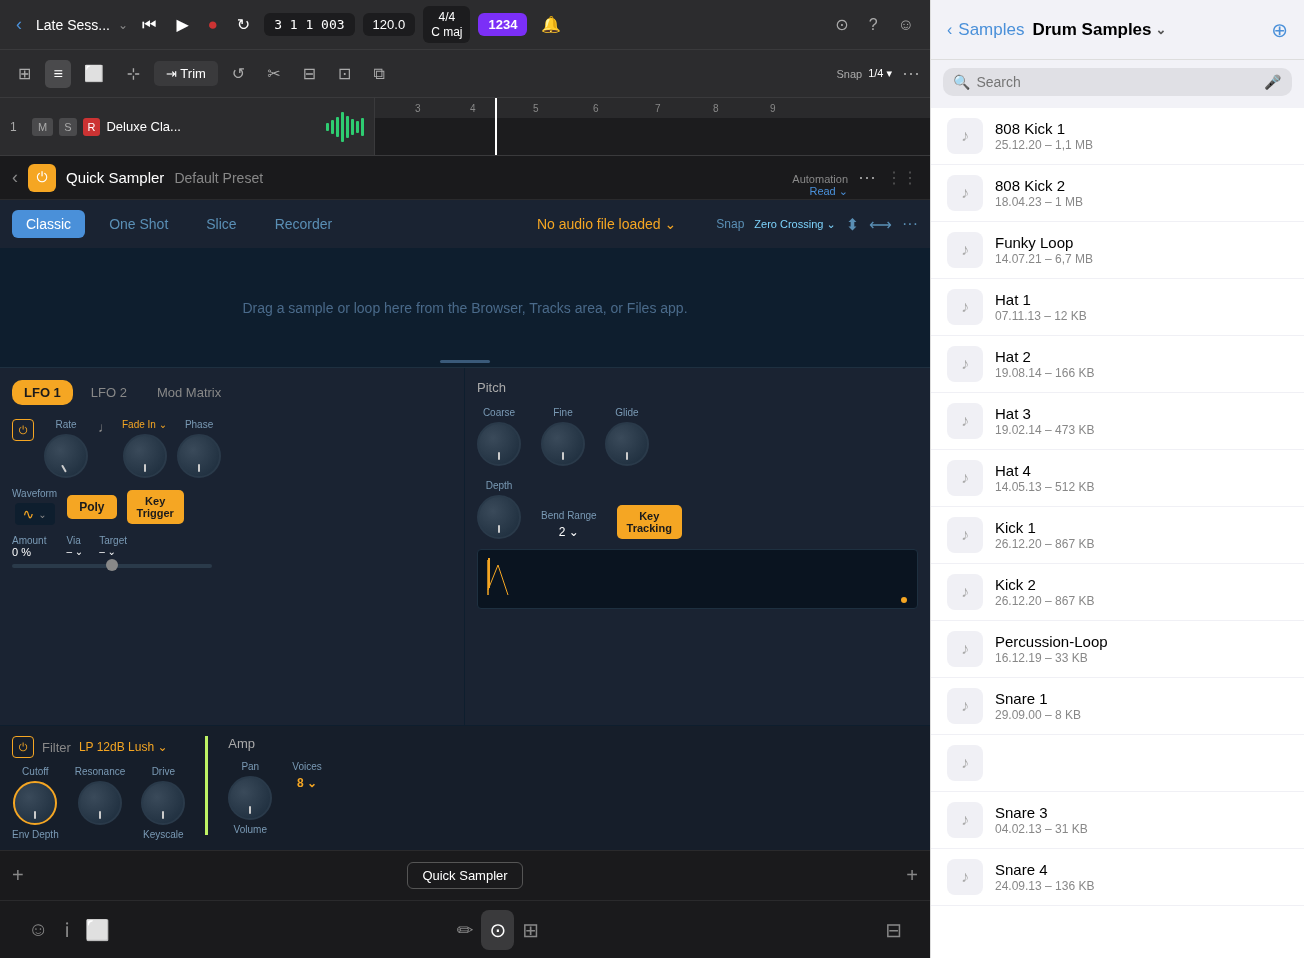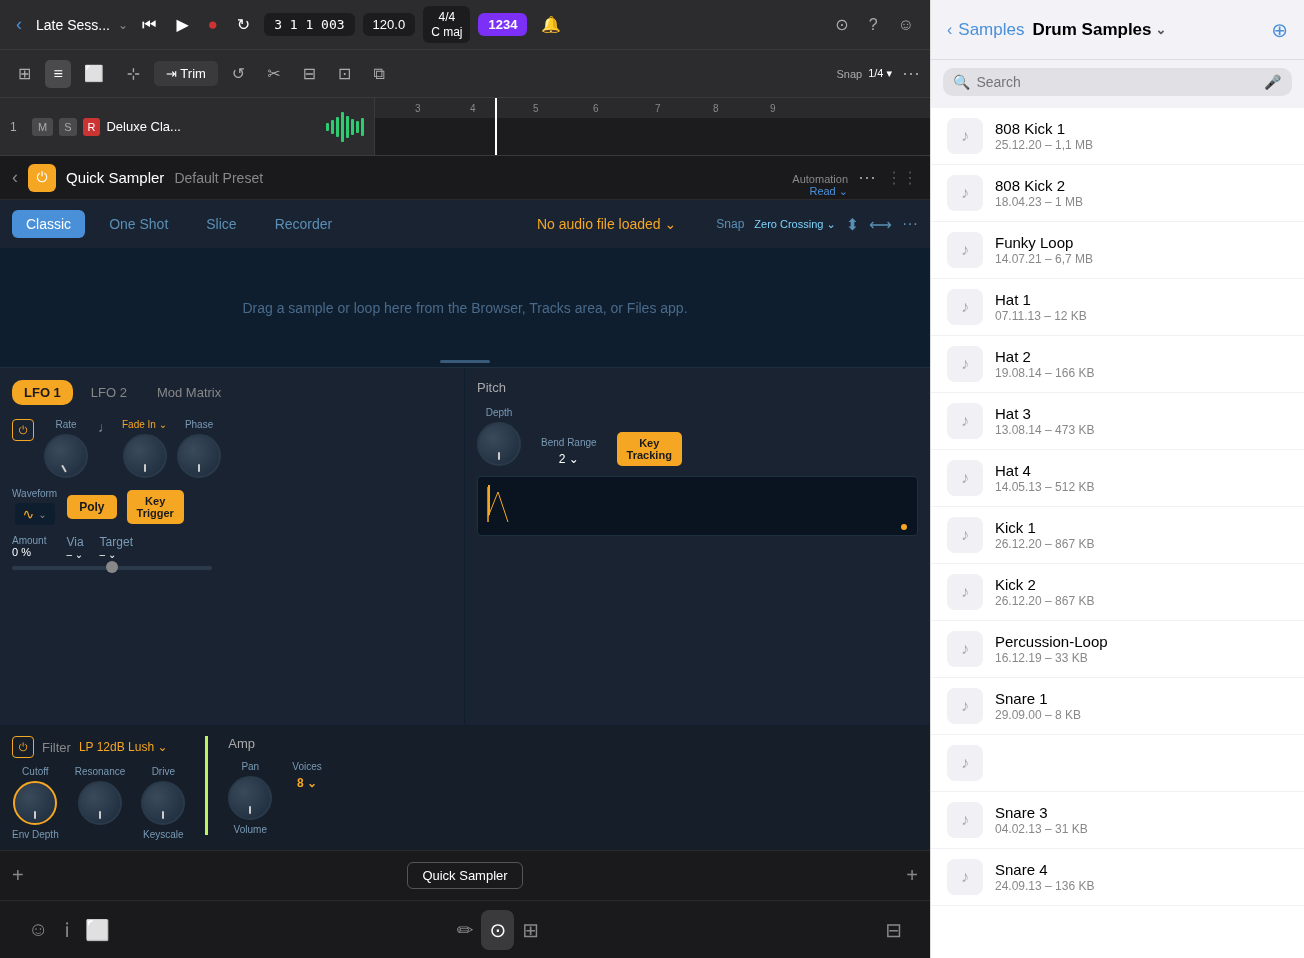--- a/index.html
+++ b/index.html
@@ -92,21 +92,21 @@
     .waveform-chevron { color: #888; font-size: 10px; }
 
     .poly-btn { background: #f5a623; border: none; color: #1a1a1c; font-size: 12px; font-weight: 600; padding: 5px 12px; border-radius: 5px; cursor: pointer; }
     .key-trigger-btn { background: #f5a623; border: none; color: #1a1a1c; font-size: 11px; font-weight: 600; padding: 5px 10px; border-radius: 5px; cursor: pointer; }
     .amount-label { color: #7a9ab5; font-size: 10px; }
     .amount-value { color: #fff; font-size: 11px; }
     .slider-row { display: flex; align-items: center; gap: 8px; margin-top: 6px; }
     .slider { width: 200px; height: 4px; background: #2a3a4a; border-radius: 2px; position: relative; cursor: pointer; }
     .slider-thumb { position: absolute; top: -5px; left: 50%; width: 12px; height: 12px; background: #888; border-radius: 50%; transform: translateX(-50%); }
     .via-target-group { display: flex; gap: 16px; }
-    .via-label { color: #7a9ab5; font-size: 12px; text-align: center; }
+    .via-label { color: #7a9ab5; font-size: 10px; }
     .via-value { color: #fff; font-size: 10px; }
 
     
     .section-title { color: #aaa; font-size: 13px; font-weight: 500; margin-bottom: 12px; }
     .pitch-knobs { display: flex; gap: 20px; margin-bottom: 14px; }
 
     
     .filter-section { background: #161e2a; border-top: 1px solid #0e1e2e; padding: 10px 12px; display: flex; gap: 20px; align-items: flex-start; }
     .filter-header { display: flex; align-items: center; gap: 8px; margin-bottom: 8px; }
     .filter-label { color: #888; font-size: 13px; }
@@ -338,20 +338,40 @@
         <div class="slider-row">
           <div class="slider">
             <div class="slider-thumb"></div>
           </div>
         </div>
       </div>
 
       <div class="right-controls">
         <div class="section-title">Pitch</div>
 
+        <div class="pitch-knobs">
+          <div class="knob-container">
+            <span class="knob-label">Coarse</span>
+            <div class="knob">
+                <div class="knob-indicator"></div>
+              </div>
+          </div>
+          <div class="knob-container">
+            <span class="knob-label">Fine</span>
+            <div class="knob">
+                <div class="knob-indicator"></div>
+              </div>
+          </div>
+          <div class="knob-container">
+            <span class="knob-label">Glide</span>
+            <div class="knob">
+                <div class="knob-indicator"></div>
+              </div>
+          </div>
+        </div>
 
         <div style="display:flex; gap:20px; align-items:flex-end; margin-bottom:10px;">
           <div class="knob-container">
             <span class="knob-label">Depth</span>
             <div class="knob">
                 <div class="knob-indicator"></div>
               </div>
           </div>
           <div style="display:flex; flex-direction:column; align-items:center; gap:4px;">
             <span class="knob-label">Bend Range</span>
@@ -511,21 +531,21 @@
       <div class="sample-name">Hat 2</div>
       <div class="sample-meta">19.08.14 – 166 KB</div>
     </div>
   </div>
       <div class="sample-item">
     <div class="sample-icon">
       <span class="sample-note-icon">♪</span>
     </div>
     <div class="sample-info">
       <div class="sample-name">Hat 3</div>
-      <div class="sample-meta">13.08.14 – 473 KB</div>
+      <div class="sample-meta">19.02.14 – 473 KB</div>
     </div>
   </div>
       <div class="sample-item">
     <div class="sample-icon">
       <span class="sample-note-icon">♪</span>
     </div>
     <div class="sample-info">
       <div class="sample-name">Hat 4</div>
       <div class="sample-meta">14.05.13 – 512 KB</div>
     </div>

